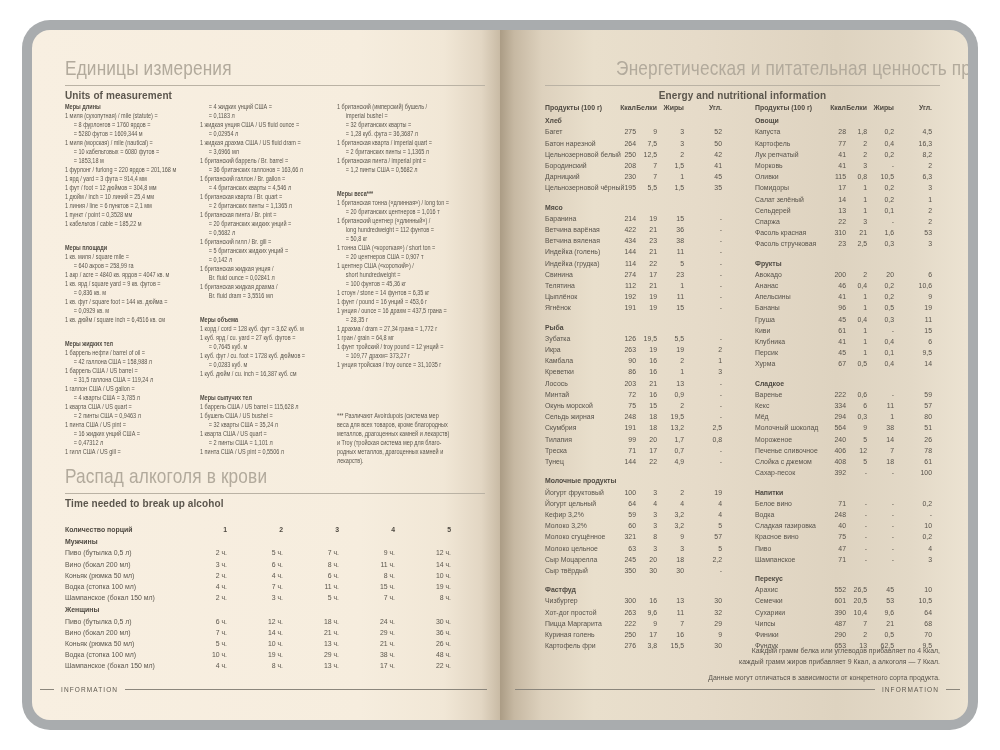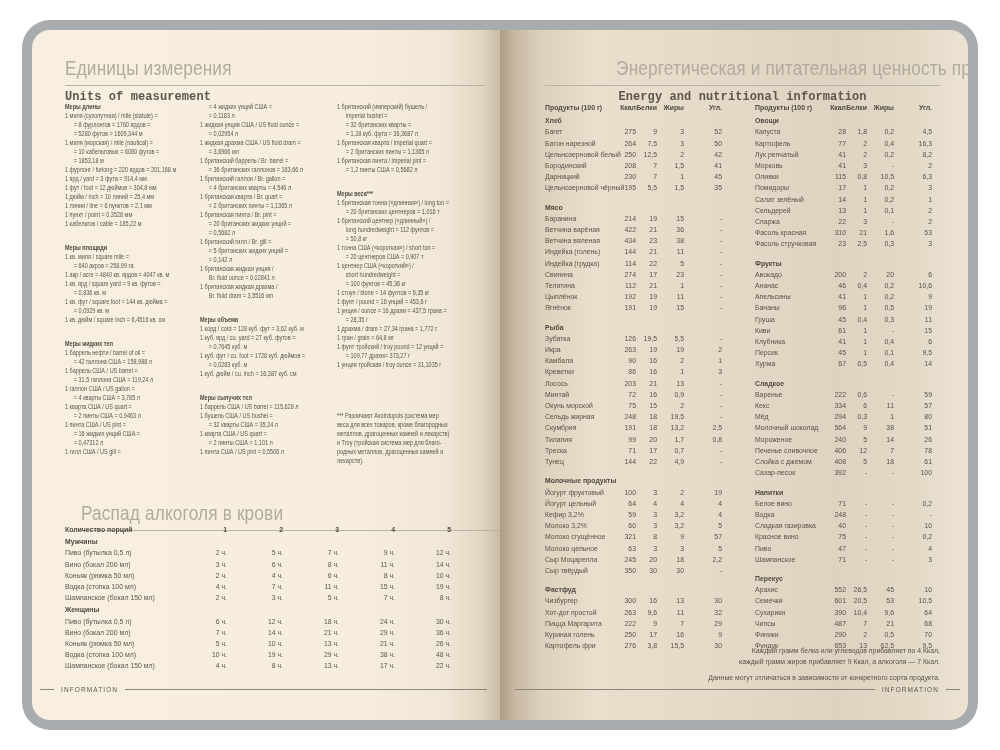--- a/index.html
+++ b/index.html
@@ -9,36 +9,36 @@
   .cover { position:absolute; left:22px; top:20px; width:956px; height:710px; background:#a9acae; border-radius:28px; }
   .page { position:absolute; left:32px; top:30px; width:936px; height:690px; border-radius:18px; overflow:hidden; }
   .half { position:absolute; top:0; height:690px; width:468px; }
   .half.left-half { left:0; background:linear-gradient(to right,#f8efe1 0%,#f6edde 70%,#f1e7d6 88%,#e2d6c3 96%,#c9bba5 100%); }
   .half.right-half { left:468px; background:linear-gradient(to right,#ab9c85 0%,#c6b8a2 3%,#ddd1bd 9%,#e9dfcc 20%,#e6dbc9 42%,#ded3c0 72%,#e3d9c7 88%,#ece3d2 100%); }
 
   .sec-title { font-size:21px; font-weight:400; color:#b2aa9c; letter-spacing:0.2px; white-space:nowrap;
                transform:scaleX(0.82); transform-origin:0 50%; }
   .sec-title.right-align { transform-origin:100% 50%; text-align:right; }
   .rule { height:1px; background:#bab2a4; margin-top:5px; }
-  .sec-sub { font-size:12px; font-weight:bold; color:#5b564d; margin-top:4px; letter-spacing:0.1px;font-family:Liberation Mono, monospace; }
+  .sec-sub { font-size:10px; font-weight:bold; color:#5b564d; margin-top:4px; letter-spacing:0.1px; }
   .sec-sub.right-align { text-align:center; }
 
   .units-head { position:absolute; left:33px; top:26px; width:420px; }
   .units-cols { position:absolute; left:33px; top:72px; width:430px; height:400px; }
   .units-col { position:absolute; top:0; transform:scaleX(0.8); transform-origin:0 0; }
   .units-col.col-0 { left:0; width:172px; }
   .units-col.col-1 { left:135px; width:172px; }
   .units-col.col-2 { left:272px; width:192px; }
   .measure-block { margin-bottom:15px; }
   .measure-block.footnote { margin-top:42px; }
   .measure-heading { font-weight:bold; font-size:6.9px; color:#4f4a42; line-height:9px; white-space:nowrap; }
   .measure-line { font-size:6.9px; color:#5b564d; line-height:9px; white-space:nowrap; }
   .measure-line.cont { padding-left:11px; }
 
-  .alcohol-head { position:absolute; left:33px; top:471px; width:420px;margin-left:16px; }
+  .alcohol-head { position:absolute; left:33px; top:434px; width:420px; }
   .alc-table { position:absolute; left:33px; top:494px; width:392px; font-size:6.9px; color:#5b564d; }
   .alc-row { display:grid; grid-template-columns:106px 56px 56px 56px 56px 56px; line-height:11.2px; }
   .alc-row .num { text-align:right; }
   .alc-row.alc-header { font-weight:bold; color:#4f4a42; margin-bottom:1px; }
   .alc-group-name { font-weight:bold; color:#4f4a42; line-height:11.2px; margin-top:1px; }
 
   .nut-head-block { position:absolute; left:45px; top:26px; width:395px; }
   .nut-group { position:absolute; top:72px; width:177px; font-size:6.9px; color:#57524a; }
   .nut-group.g-left { left:45px; }
   .nut-group.g-right { left:255px; }
@@ -206,20 +206,21 @@
               <div class="measure-line">и Troy (тройская система мер для благо-</div>
               <div class="measure-line">родных металлов, драгоценных камней и</div>
               <div class="measure-line">лекарств).</div>
             </div>
           </div>
         </div>
 
       <div class="alcohol-head">
         <div class="sec-title">Распад алкоголя в крови</div>
         <div class="rule"></div>
+        <div class="sec-sub">Time needed to break up alcohol</div>
       </div>
 
       <div class="alc-table">
           <div class="alc-row alc-header">
             <div class="alc-label">Количество порций</div>
             <div class="num">1</div>
             <div class="num">2</div>
             <div class="num">3</div>
             <div class="num">4</div>
             <div class="num">5</div>

